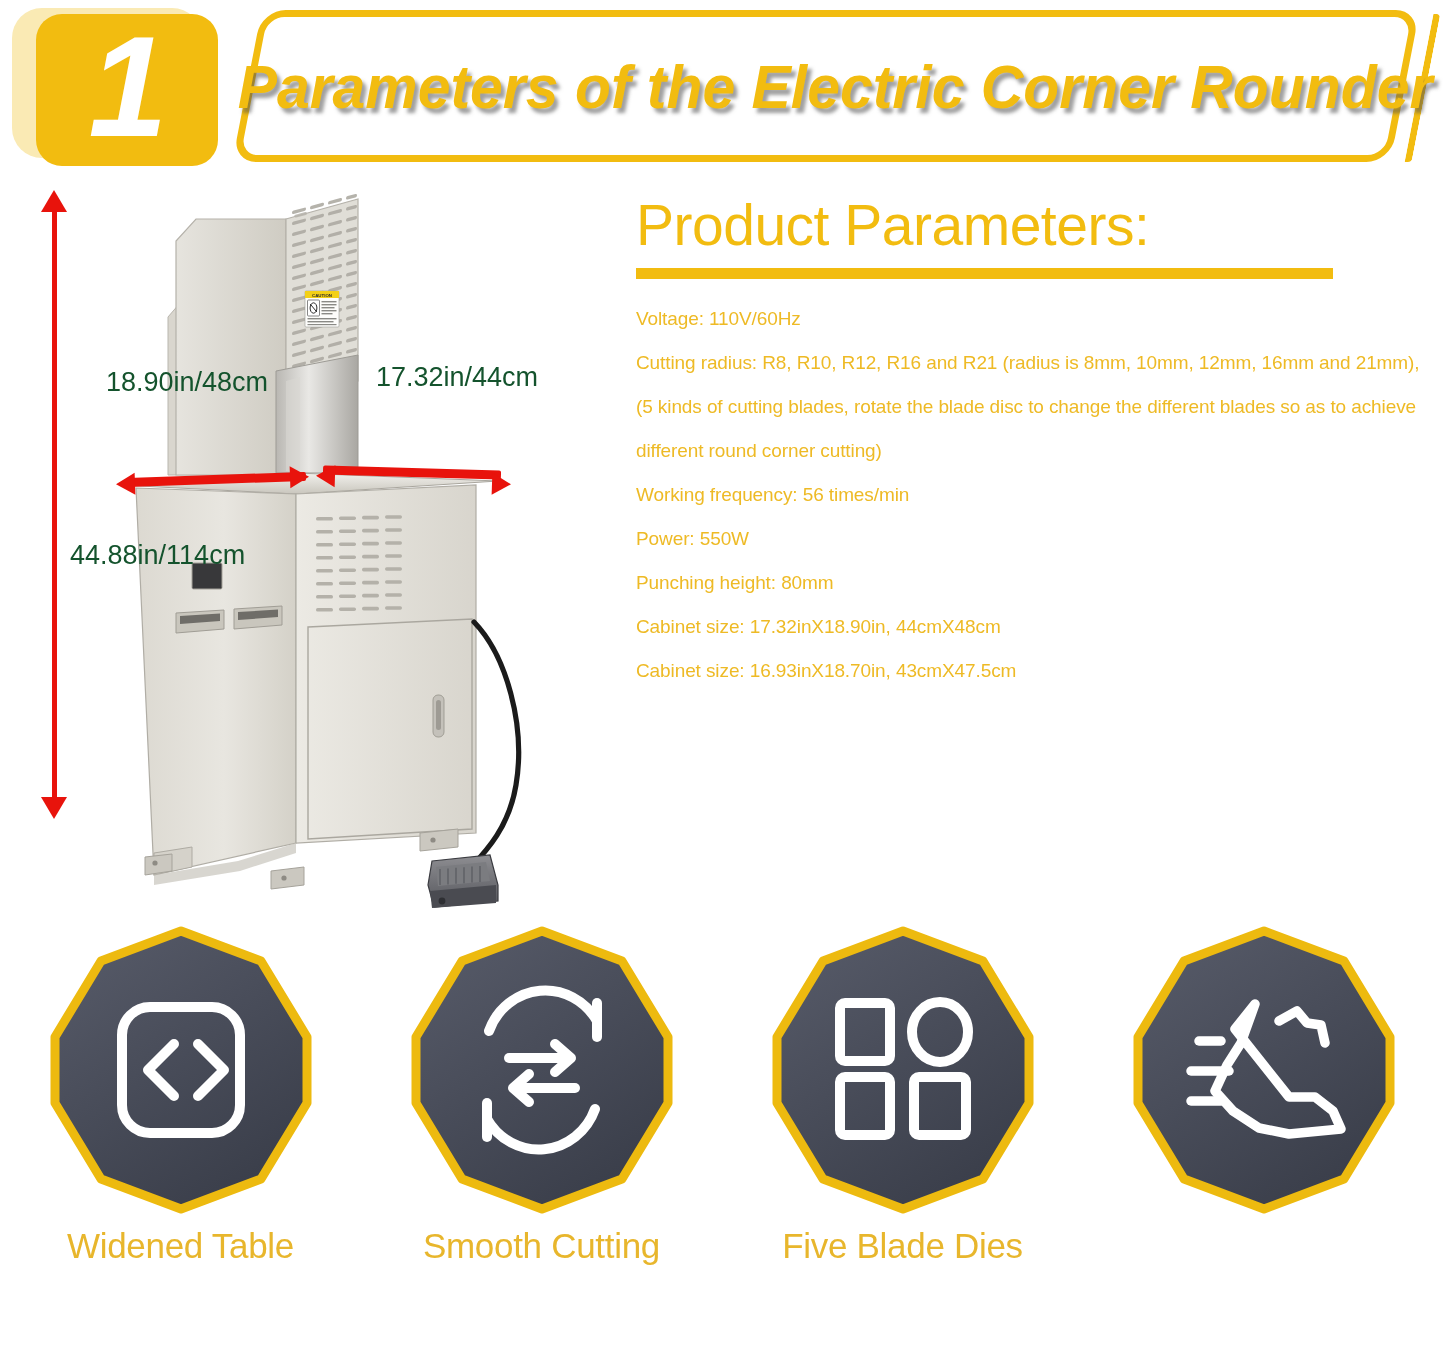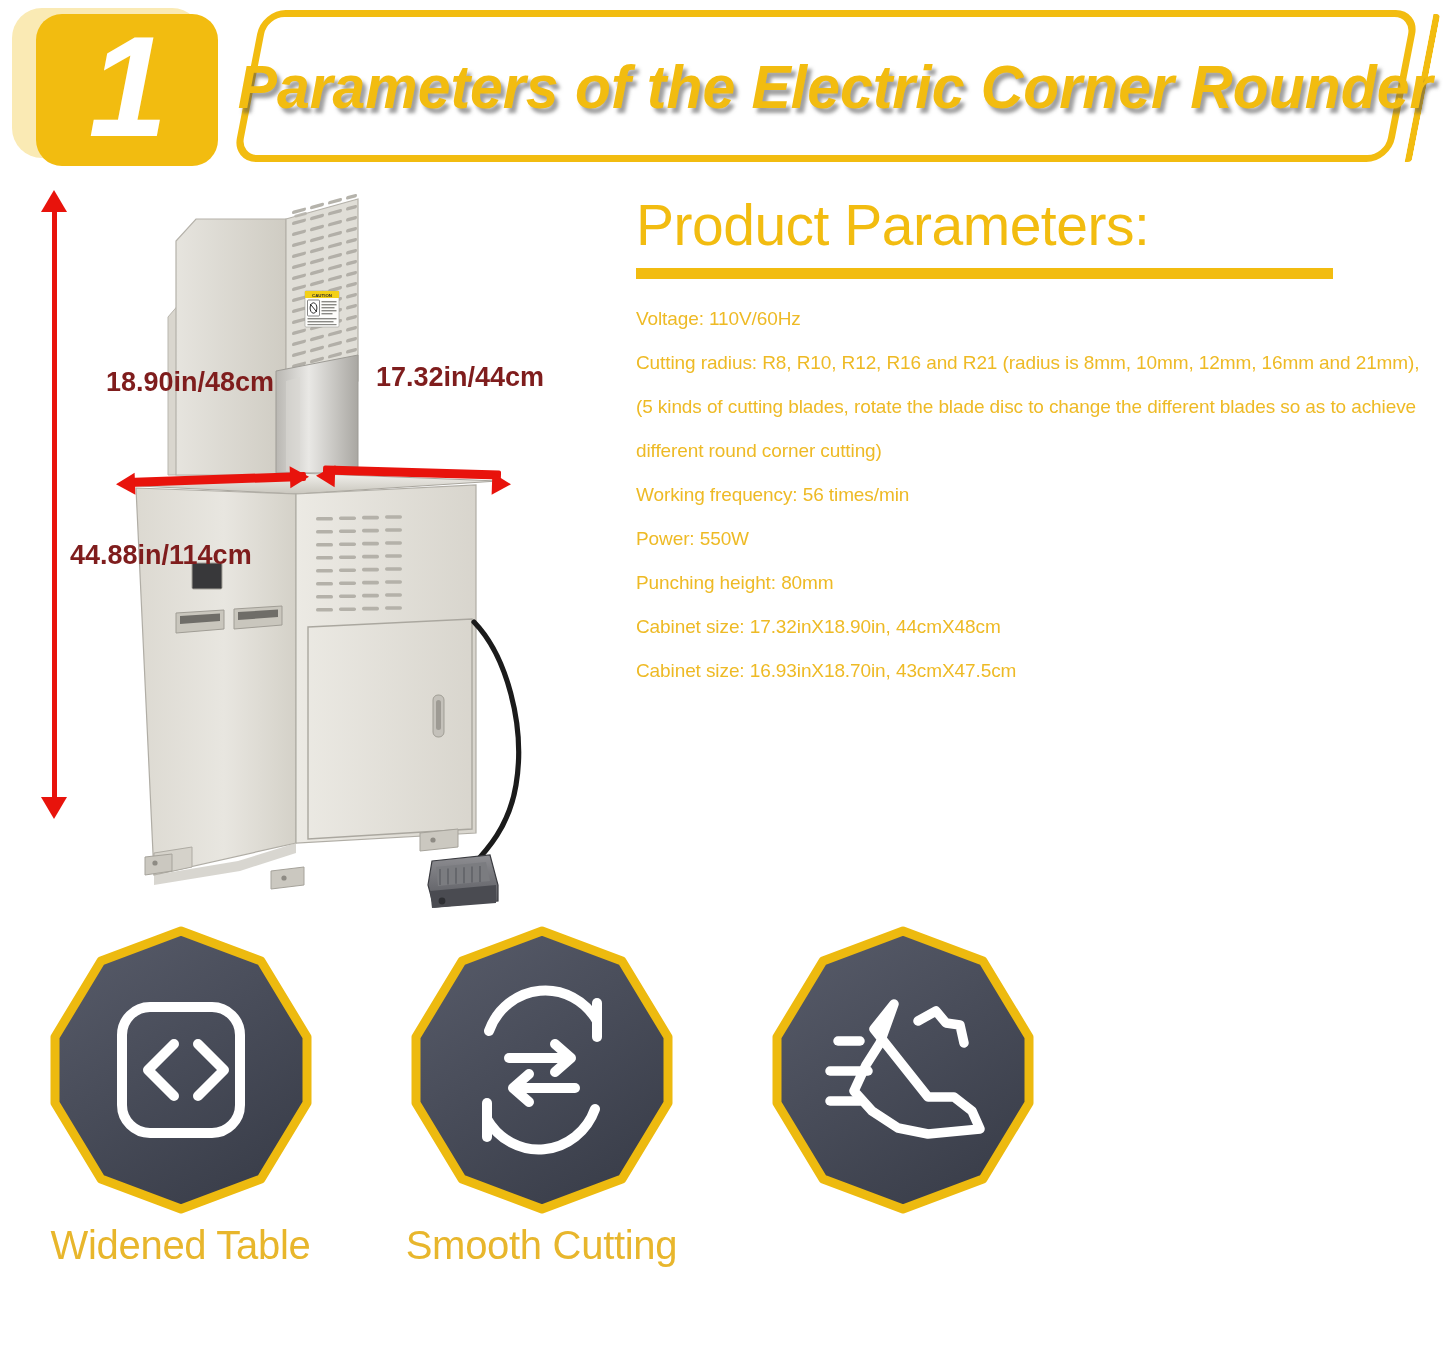--- a/index.html
+++ b/index.html
@@ -78,21 +78,21 @@
     border-bottom: 22px solid #e8130c;
   }
   .v-arrow-dn {
     left: 13px; top: 612px;
     border-left: 13px solid transparent; border-right: 13px solid transparent;
     border-top: 22px solid #e8130c;
   }
 
   .dim-label {
     position: absolute;
-    color: #7f1d1d; font-weight: 700;
+    color: #14532d; font-weight: 400;
     font-family: "Liberation Sans", sans-serif;
     white-space: nowrap;
   }
   .dim-h { font-size: 27px; }
   .dim-v { font-size: 27px; }
 
   
   .tbl-bar {
     position: absolute; height: 9px; background: #e8130c; border-radius: 2px;
   }
@@ -134,21 +134,21 @@
     display: flex;
   }
   .feat { position: relative; width: 361px; height: 443px; }
   .feat-badge {
     position: absolute; left: 50%; transform: translateX(-50%);
     top: 0; width: 270px; height: 290px;
   }
   .feat-label {
     position: absolute; left: 0; top: 295px; width: 100%;
     text-align: center;
-    color: #e8b62c; font-size: 40px; line-height: 51px;
+    color: #e8b62c; font-size: 35px; line-height: 51px;
     font-weight: 400;
     font-family: "Liberation Sans", sans-serif;
     letter-spacing: -0.3px;
   }
 </style>
 </head>
 <body>
 
 <div id="page">
 
@@ -440,20 +440,38 @@
           <line x1="80" y1="178" x2="80" y2="212"></line>
           <line x1="102" y1="133" x2="162" y2="133"></line>
           <polyline points="148,119 164,133 148,147"></polyline>
           <line x1="168" y1="163" x2="108" y2="163"></line>
           <polyline points="122,149 106,163 122,177"></polyline>
         </g>
       </svg>
       <div class="feat-label">Smooth Cutting</div>
     </div>
 
+    <div class="feat">
+      <svg class="feat-badge" viewBox="0 0 270 290">
+        <defs>
+          <linearGradient id="oct3" x1="0" y1="0" x2="0.6" y2="1">
+            <stop offset="0" stop-color="#585c6a"></stop>
+              <stop offset="1" stop-color="#3b3f4b"></stop>
+          </linearGradient>
+        </defs>
+        <polygon points="135,6 215,36 261,112 261,178 215,254 135,284 55,254 9,178 9,112 55,36" fill="url(#oct3)" stroke="#edba0f" stroke-width="9" stroke-linejoin="round"></polygon>
+        <g fill="none" stroke="#ffffff" stroke-width="10" stroke-linejoin="round">
+          <rect x="72" y="78" width="50" height="58" rx="5"></rect>
+          <ellipse cx="172" cy="107" rx="28" ry="30"></ellipse>
+          <rect x="72" y="152" width="50" height="58" rx="5"></rect>
+          <rect x="146" y="152" width="52" height="58" rx="5"></rect>
+        </g>
+      </svg>
+      <div class="feat-label">Five Blade Dies</div>
+    </div>
 
     <div class="feat">
       <svg class="feat-badge" viewBox="0 0 270 290">
         <defs>
           <linearGradient id="oct4" x1="0" y1="0" x2="0.6" y2="1">
             <stop offset="0" stop-color="#585c6a"></stop>
               <stop offset="1" stop-color="#3b3f4b"></stop>
           </linearGradient>
         </defs>
         <polygon points="135,6 215,36 261,112 261,178 215,254 135,284 55,254 9,178 9,112 55,36" fill="url(#oct4)" stroke="#edba0f" stroke-width="9" stroke-linejoin="round"></polygon>

